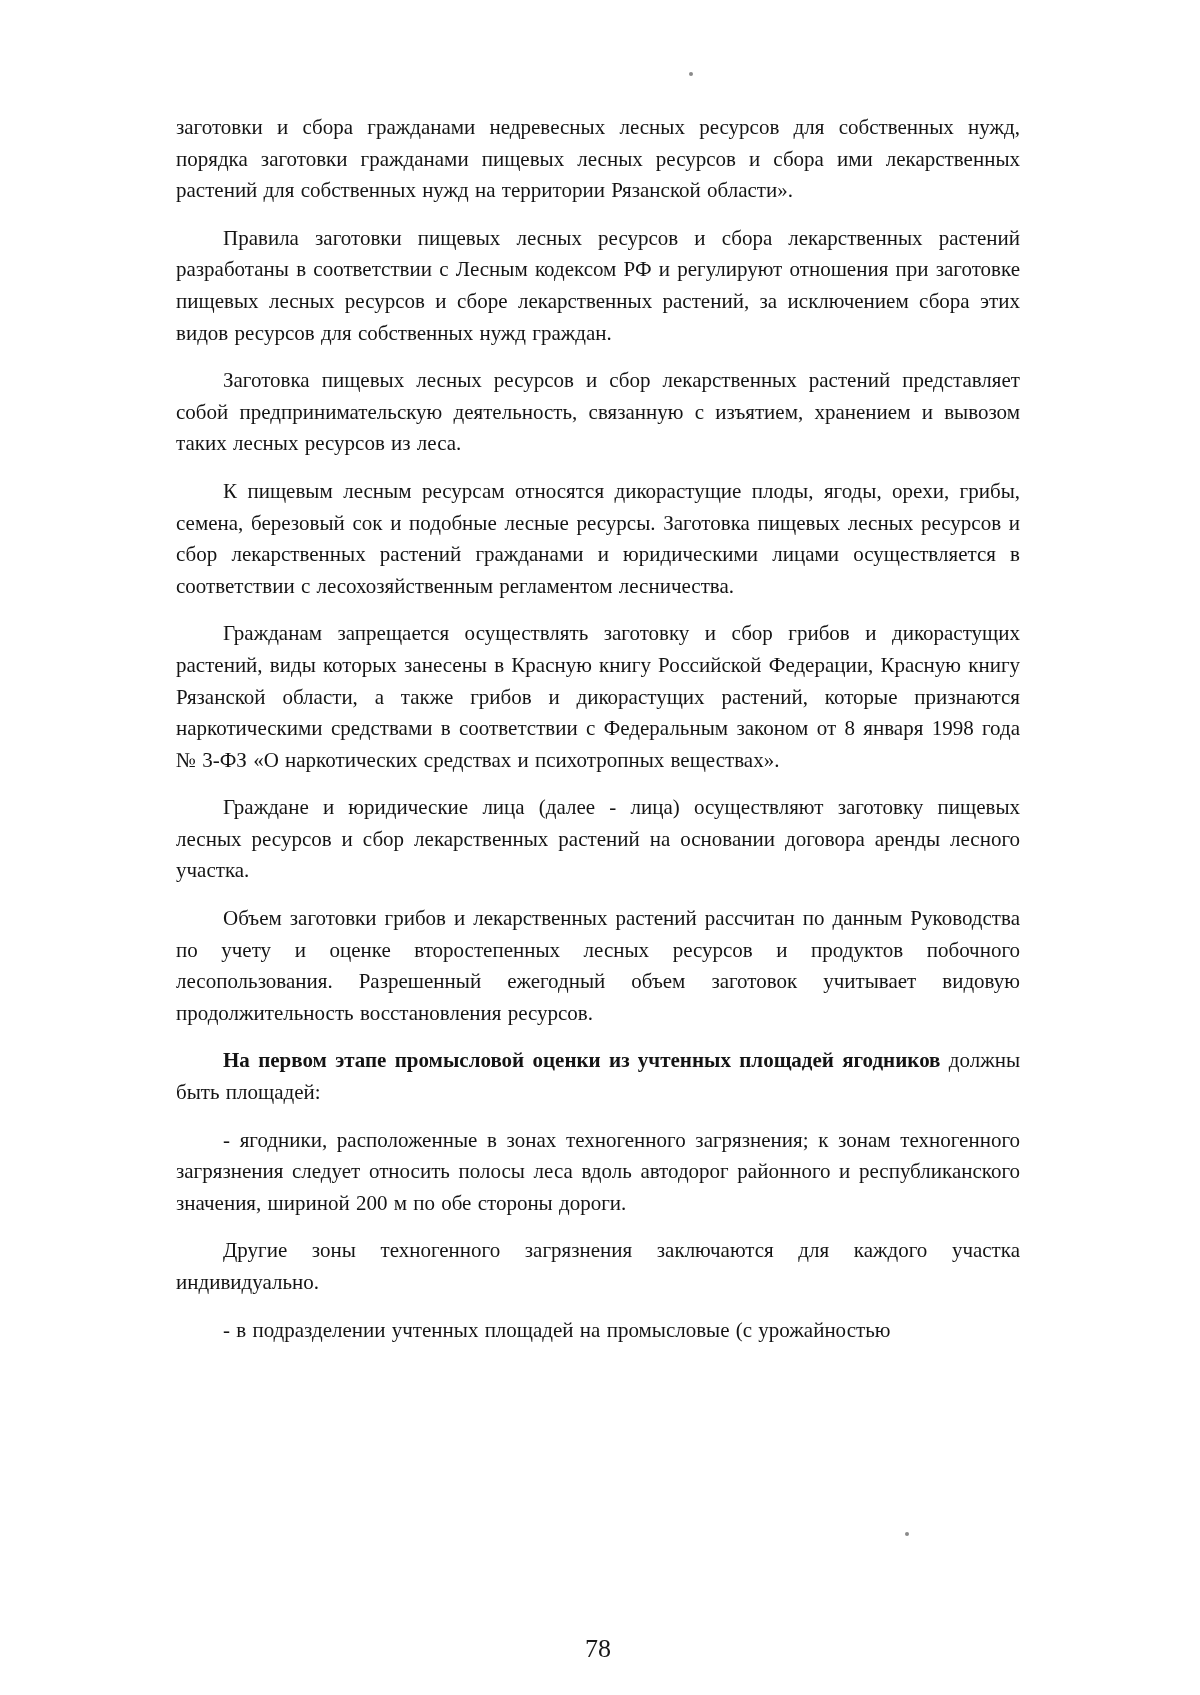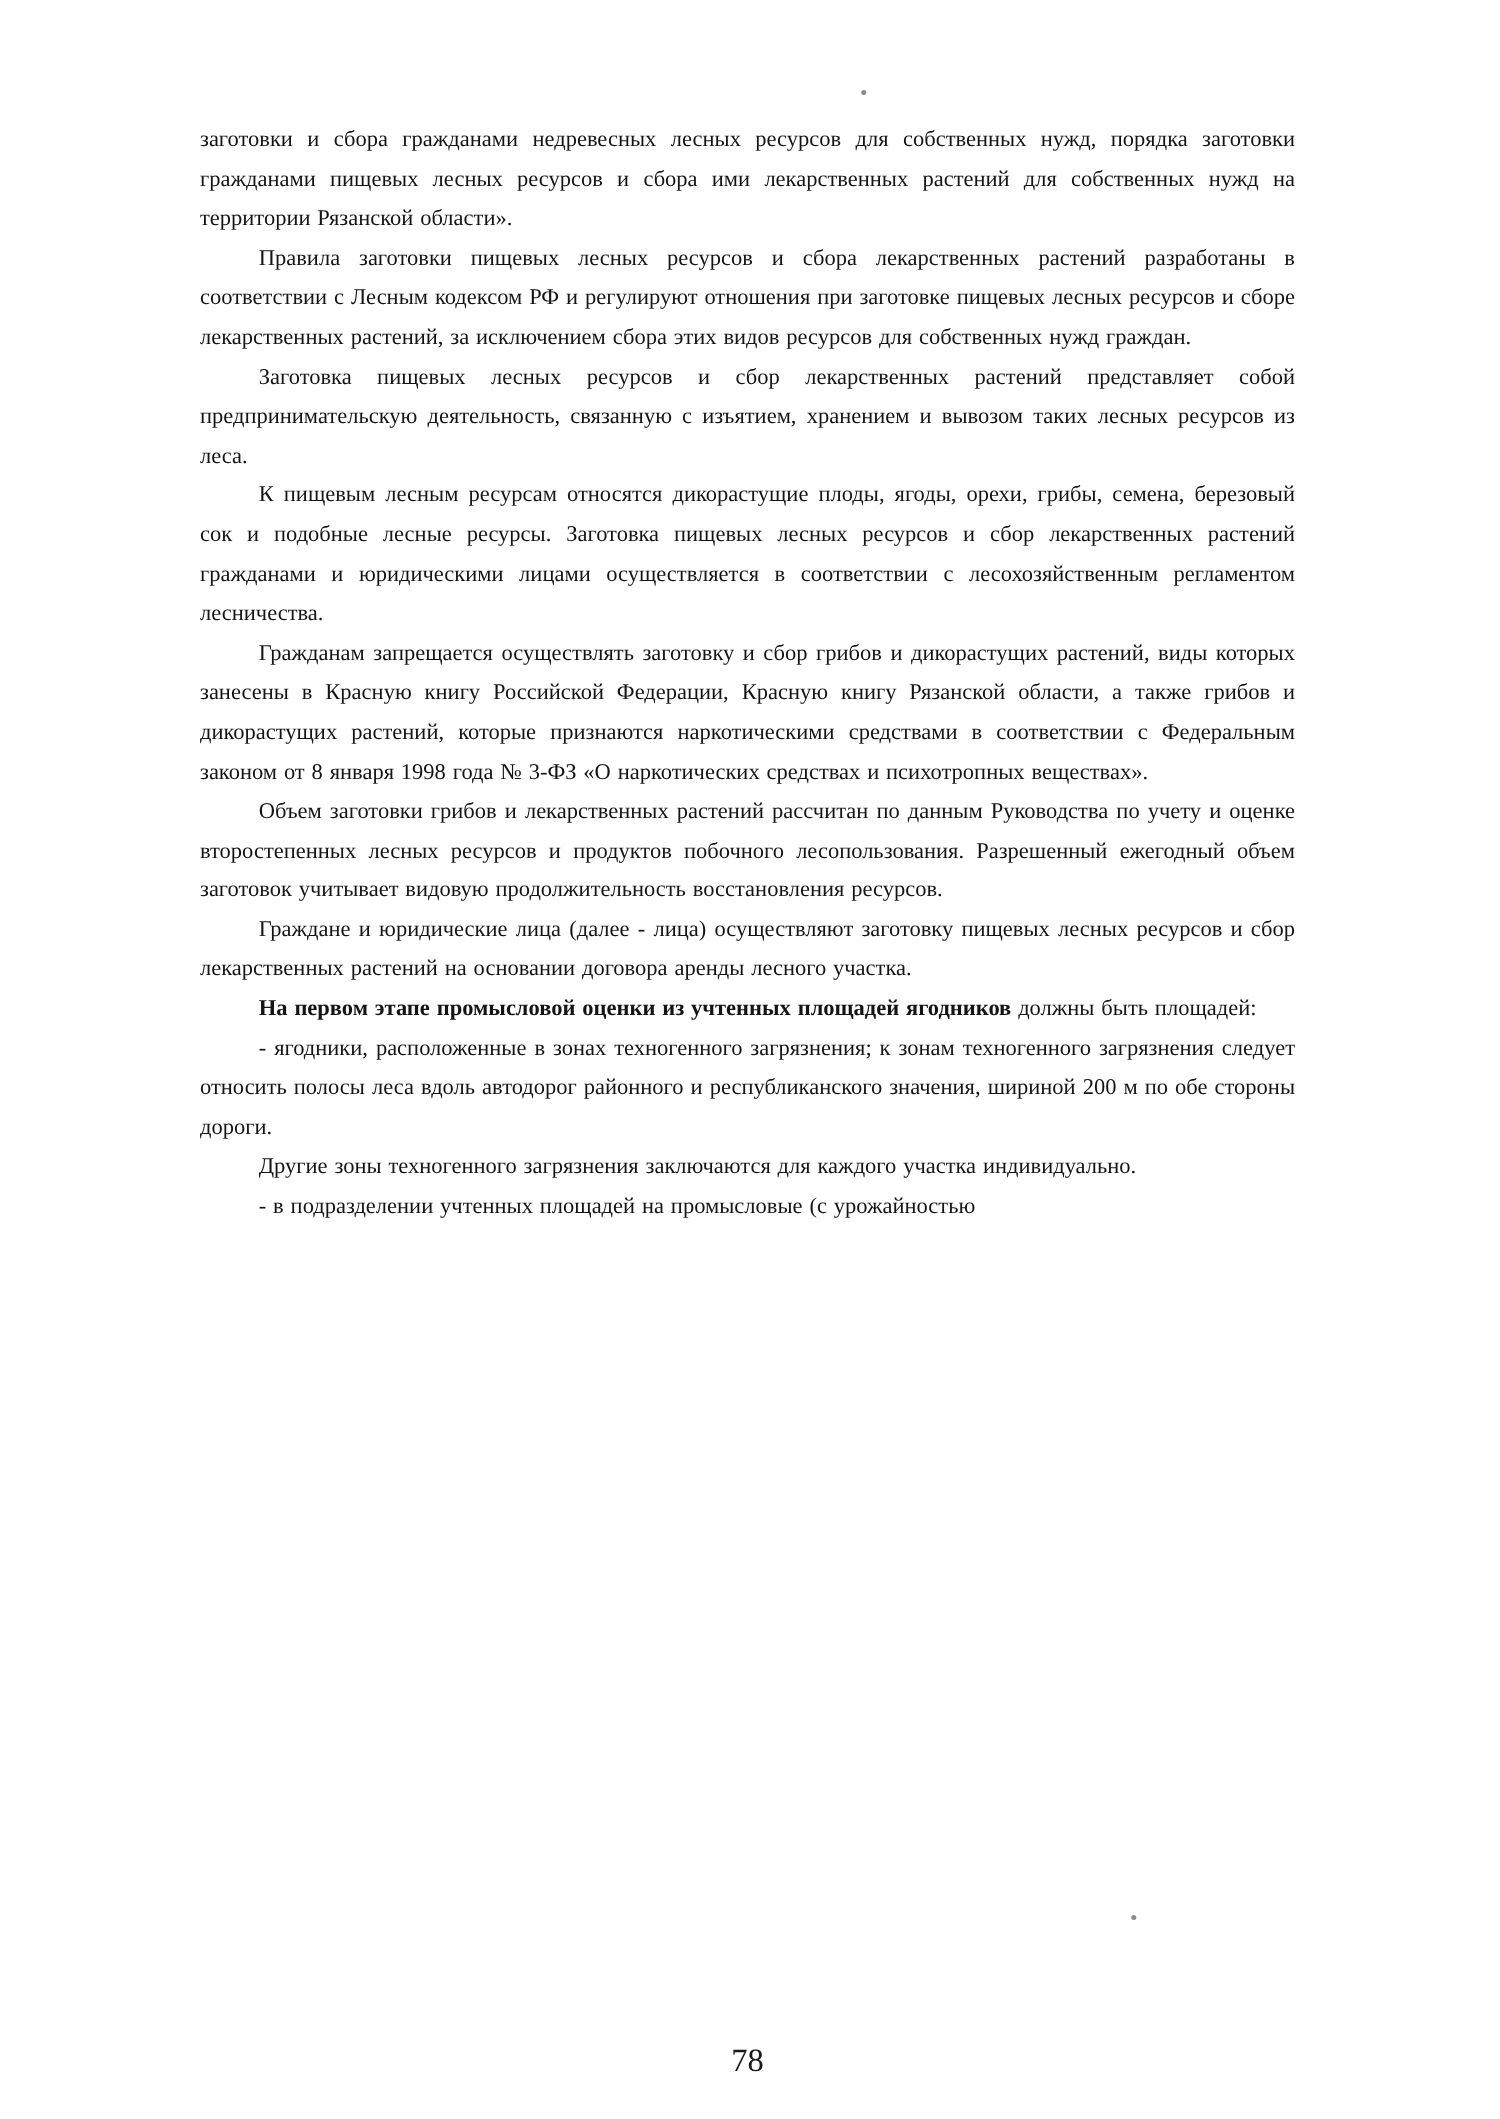--- a/index.html
+++ b/index.html
@@ -15,23 +15,23 @@
     color: #141414;
     overflow: hidden;
   }
   .text-block {
     position: absolute;
     left: 160px;
     top: 96px;
     width: 876px;
   }
   p.para {
-    margin: 0;
+    margin: 16px;
     padding: 0;
-    font-size: 18px;
+    font-size: 21px;
     line-height: 31.6px;
     text-align: justify;
     text-indent: 47px;
     word-spacing: 1px;
   }
   p.para.no-indent {
     text-indent: 0;
   }
   p.para b {
     font-weight: bold;
@@ -58,22 +58,22 @@
 </style>
 </head>
 <body>
 
 <main class="text-block">
     <p class="para no-indent"><span>заготовки и сбора гражданами недревесных лесных ресурсов для собственных нужд, порядка заготовки гражданами пищевых лесных ресурсов и сбора ими лекарственных растений для собственных нужд на территории Рязанской области».</span></p>
     <p class="para"><span>Правила заготовки пищевых лесных ресурсов и сбора лекарственных растений разработаны в соответствии с Лесным кодексом РФ и регулируют отношения при заготовке пищевых лесных ресурсов и сборе лекарственных растений, за исключением сбора этих видов ресурсов для собственных нужд граждан.</span></p>
     <p class="para"><span>Заготовка пищевых лесных ресурсов и сбор лекарственных растений представляет собой предпринимательскую деятельность, связанную с изъятием, хранением и вывозом таких лесных ресурсов из леса.</span></p>
     <p class="para"><span>К пищевым лесным ресурсам относятся дикорастущие плоды, ягоды, орехи, грибы, семена, березовый сок и подобные лесные ресурсы. Заготовка пищевых лесных ресурсов и сбор лекарственных растений гражданами и юридическими лицами осуществляется в соответствии с лесохозяйственным регламентом лесничества.</span></p>
     <p class="para"><span>Гражданам запрещается осуществлять заготовку и сбор грибов и дикорастущих растений, виды которых занесены в Красную книгу Российской Федерации, Красную книгу Рязанской области, а также грибов и дикорастущих растений, которые признаются наркотическими средствами в соответствии с Федеральным законом от 8 января 1998 года № 3-ФЗ «О наркотических средствах и психотропных веществах».</span></p>
+    <p class="para"><span>Граждане и юридические лица (далее - лица) осуществляют заготовку пищевых лесных ресурсов и сбор лекарственных растений на основании договора аренды лесного участка.</span></p>
     <p class="para"><span>Объем заготовки грибов и лекарственных растений рассчитан по данным Руководства по учету и оценке второстепенных лесных ресурсов и продуктов побочного лесопользования. Разрешенный ежегодный объем заготовок учитывает видовую продолжительность восстановления ресурсов.</span></p>
-    <p class="para"><span>Граждане и юридические лица (далее - лица) осуществляют заготовку пищевых лесных ресурсов и сбор лекарственных растений на основании договора аренды лесного участка.</span></p>
     <p class="para"><b>На первом этапе промысловой оценки из учтенных площадей ягодников </b><span>должны быть площадей:</span></p>
     <p class="para"><span>- ягодники, расположенные в зонах техногенного загрязнения; к зонам техногенного загрязнения следует относить полосы леса вдоль автодорог районного и республиканского значения, шириной 200 м по обе стороны дороги.</span></p>
     <p class="para"><span>Другие зоны техногенного загрязнения заключаются для каждого участка индивидуально.</span></p>
     <p class="para"><span>- в подразделении учтенных площадей на промысловые (с урожайностью</span></p>
   </main>
 
 <div class="page-number">78</div>
 
 <span class="speck speck-top"></span>
 <span class="speck speck-bottom"></span>

